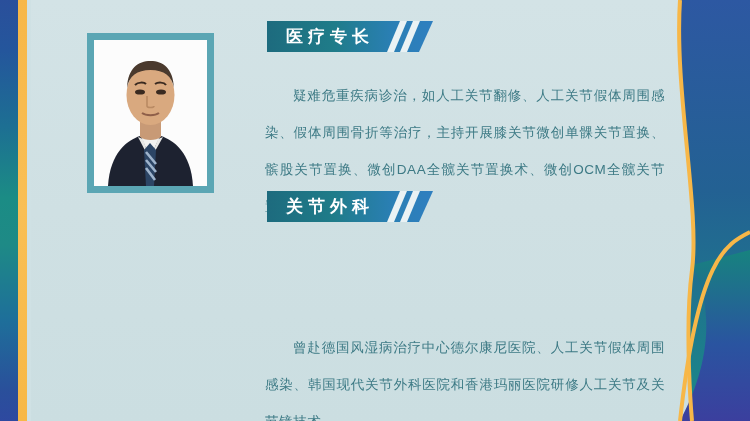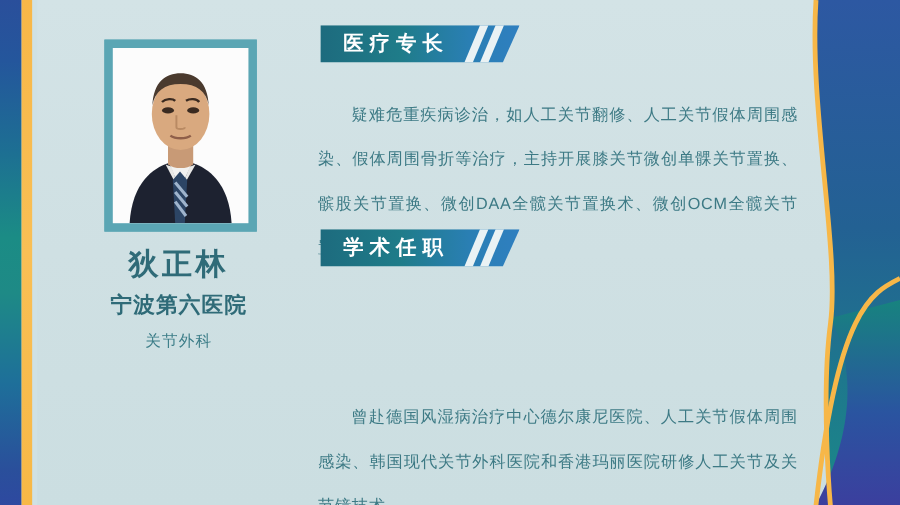--- a/index.html
+++ b/index.html
@@ -189,25 +189,20 @@
         <ellipse cx="46" cy="52" rx="5" ry="2.6" fill="#3a2a20"></ellipse>
         <ellipse cx="67" cy="52" rx="5" ry="2.6" fill="#3a2a20"></ellipse>
         <path d="M41 45 C44 42 50 42 52 44" stroke="#3a2a20" stroke-width="2" fill="none"></path>
         <path d="M61 44 C64 42 70 42 72 45" stroke="#3a2a20" stroke-width="2" fill="none"></path>
         <path d="M53 56 L53 66 C53 68 60 68 60 66" stroke="#b98a63" stroke-width="1.6" fill="none"></path>
         <path d="M48 73 C52 76 61 76 65 73" stroke="#8f5f49" stroke-width="2" fill="none"></path>
       </svg>
     </div>
   </div>
 
-  <div class="name-block">
-    <div class="doc-name">狄正林</div>
-    <div class="doc-hospital">宁波第六医院</div>
-    <div class="doc-dept">关节外科</div>
-  </div>
 
   <div class="badge" id="badge-1">
     <svg class="badge-shape" viewBox="0 0 166 31" preserveAspectRatio="none">
       <defs>
         <linearGradient id="badgeGrad1" x1="0" y1="0" x2="1" y2="0">
           <stop offset="0%" stop-color="#1d6b7e"></stop>
           <stop offset="40%" stop-color="#1f7c89"></stop>
           <stop offset="75%" stop-color="#2a7fb4"></stop>
           <stop offset="100%" stop-color="#2f7fc0"></stop>
         </linearGradient>
@@ -228,19 +223,19 @@
           <stop offset="0%" stop-color="#1d6b7e"></stop>
           <stop offset="40%" stop-color="#1f7c89"></stop>
           <stop offset="75%" stop-color="#2a7fb4"></stop>
           <stop offset="100%" stop-color="#2f7fc0"></stop>
         </linearGradient>
       </defs>
       <path d="M0 0 L166 0 L152 31 L0 31 Z" fill="url(#badgeGrad2)"></path>
       <path d="M120 31 L133 0 L140 0 L127 31 Z" fill="#eaf2f4"></path>
       <path d="M133 31 L146 0 L153 0 L140 31 Z" fill="#eaf2f4"></path>
     </svg>
-    <span class="badge-label">学术任职</span>
+    <span class="badge-label">关节外科</span>
   </div>
 
 
   <div class="para" id="para-3">曾赴德国风湿病治疗中心德尔康尼医院、人工关节假体周围感染、韩国现代关节外科医院和香港玛丽医院研修人工关节及关节镜技术。</div>
 
 </div>
 
 </body></html>

